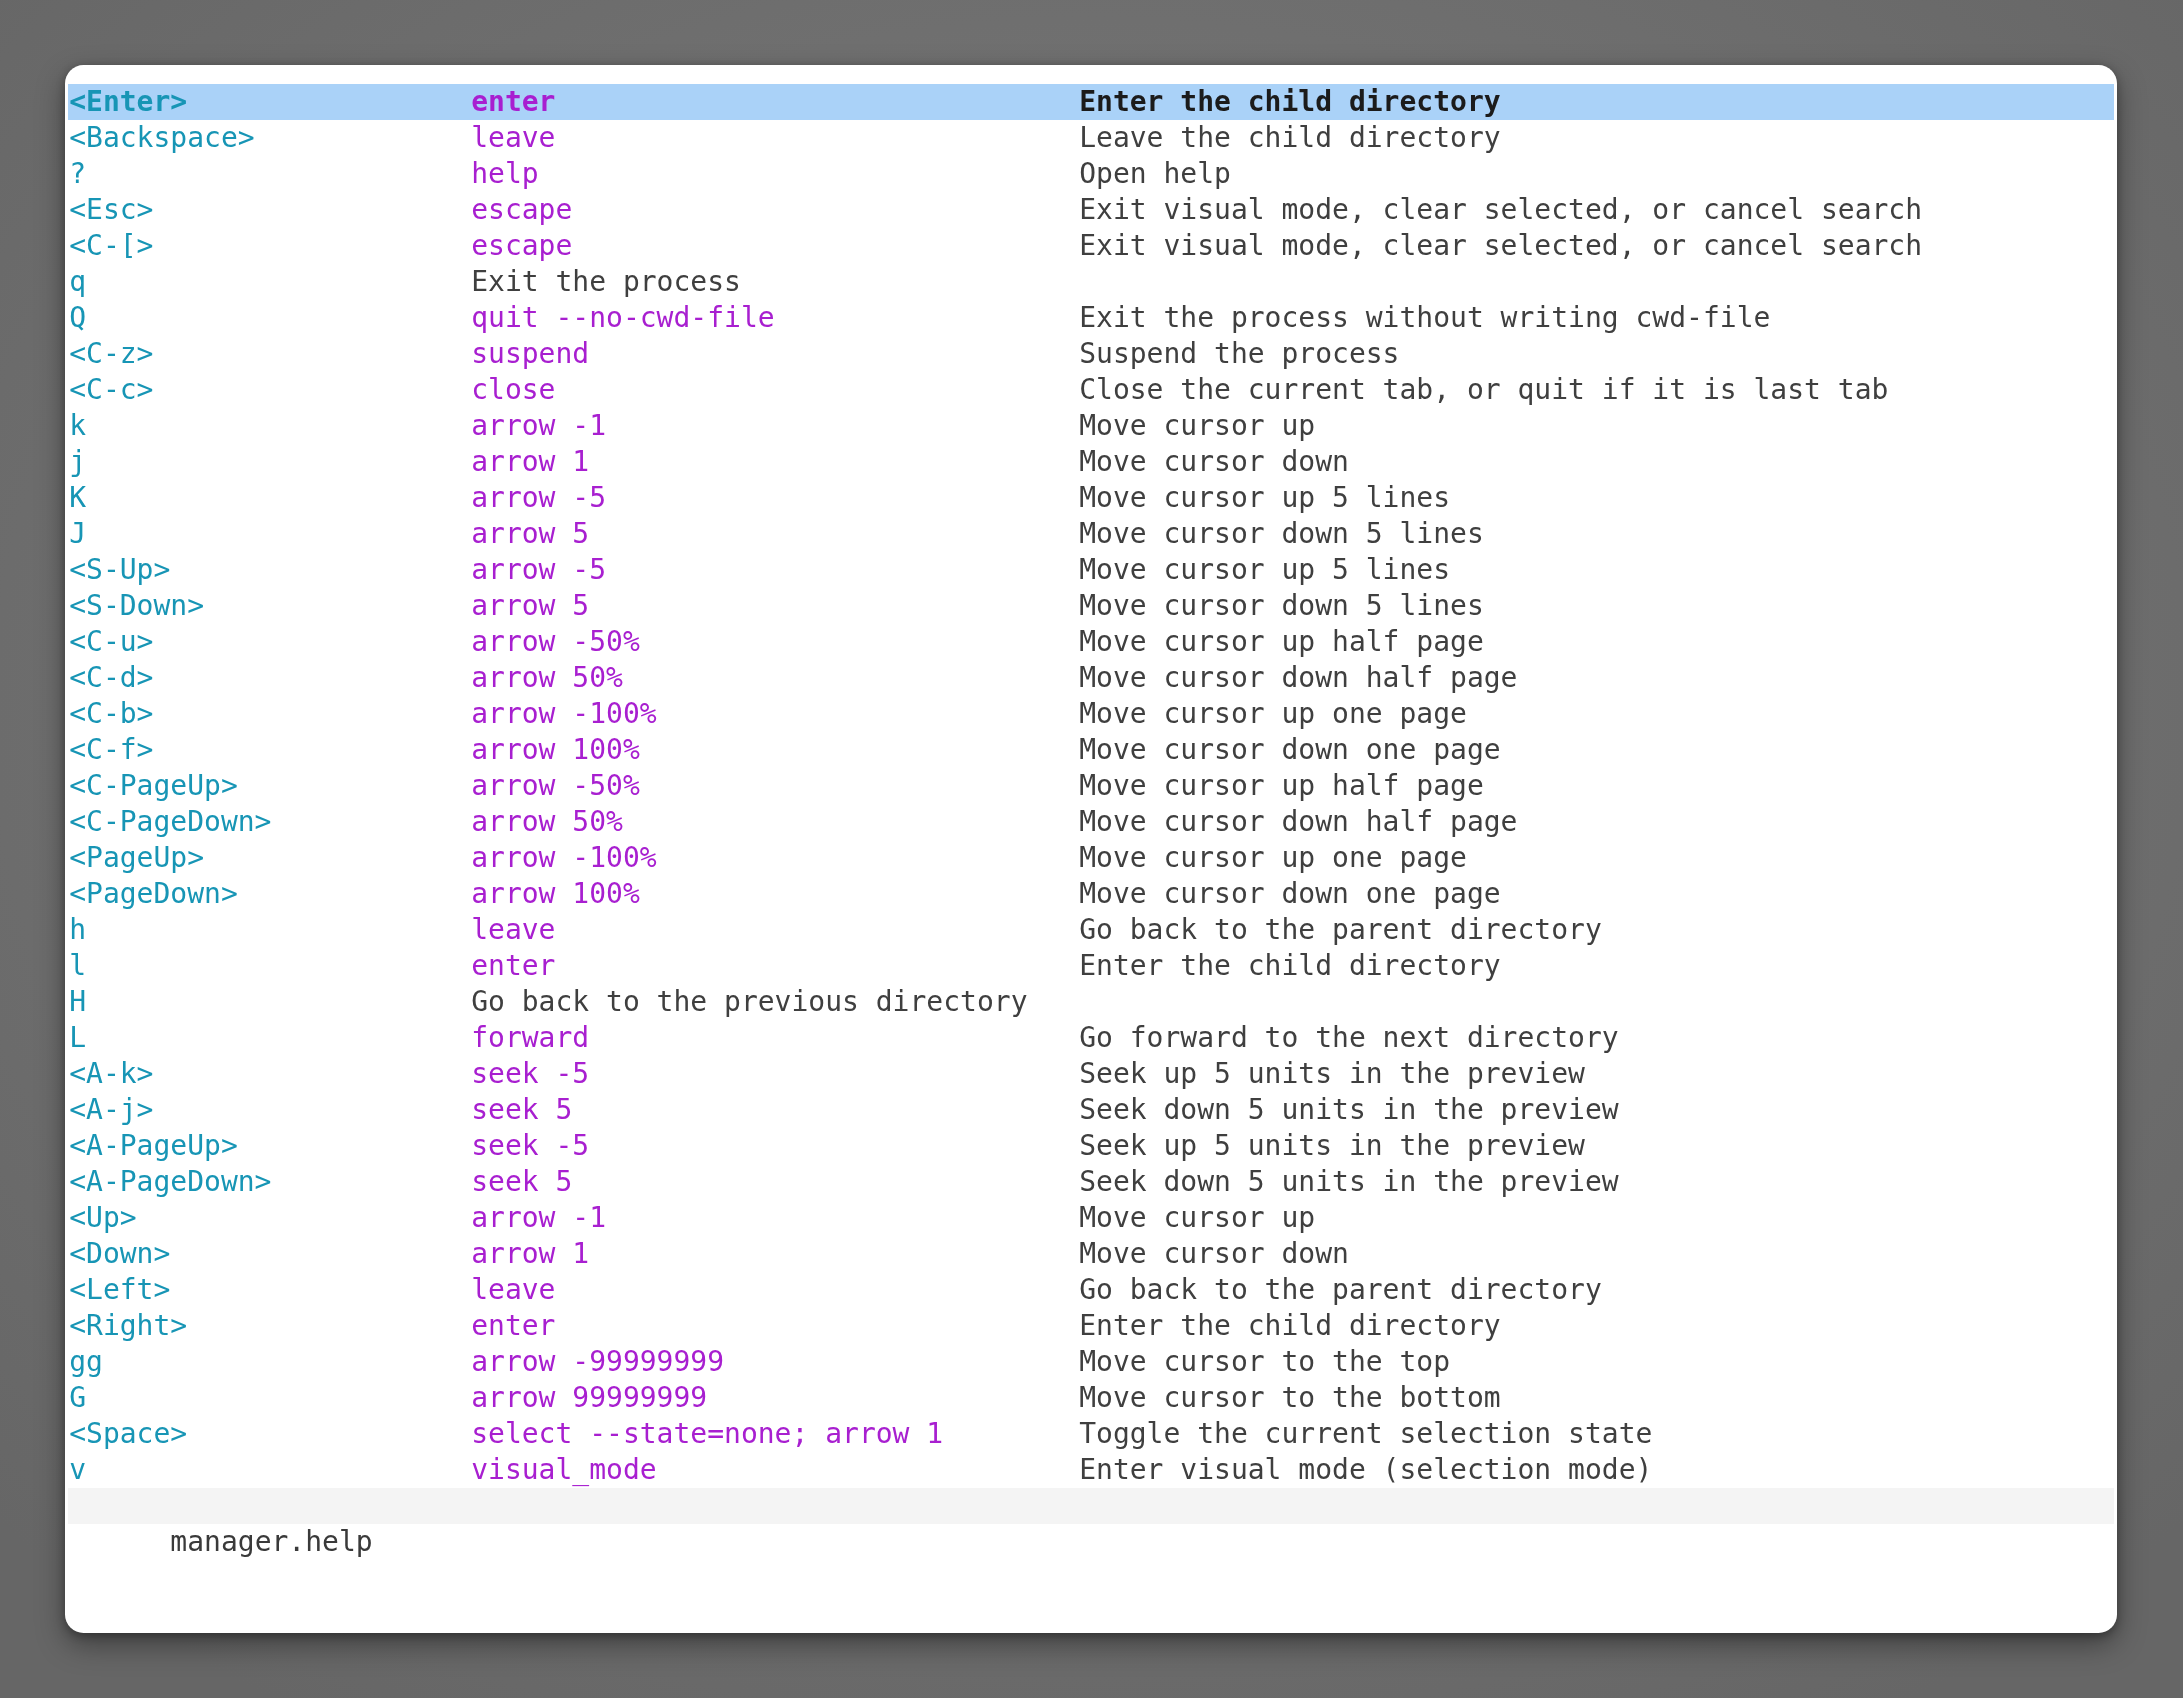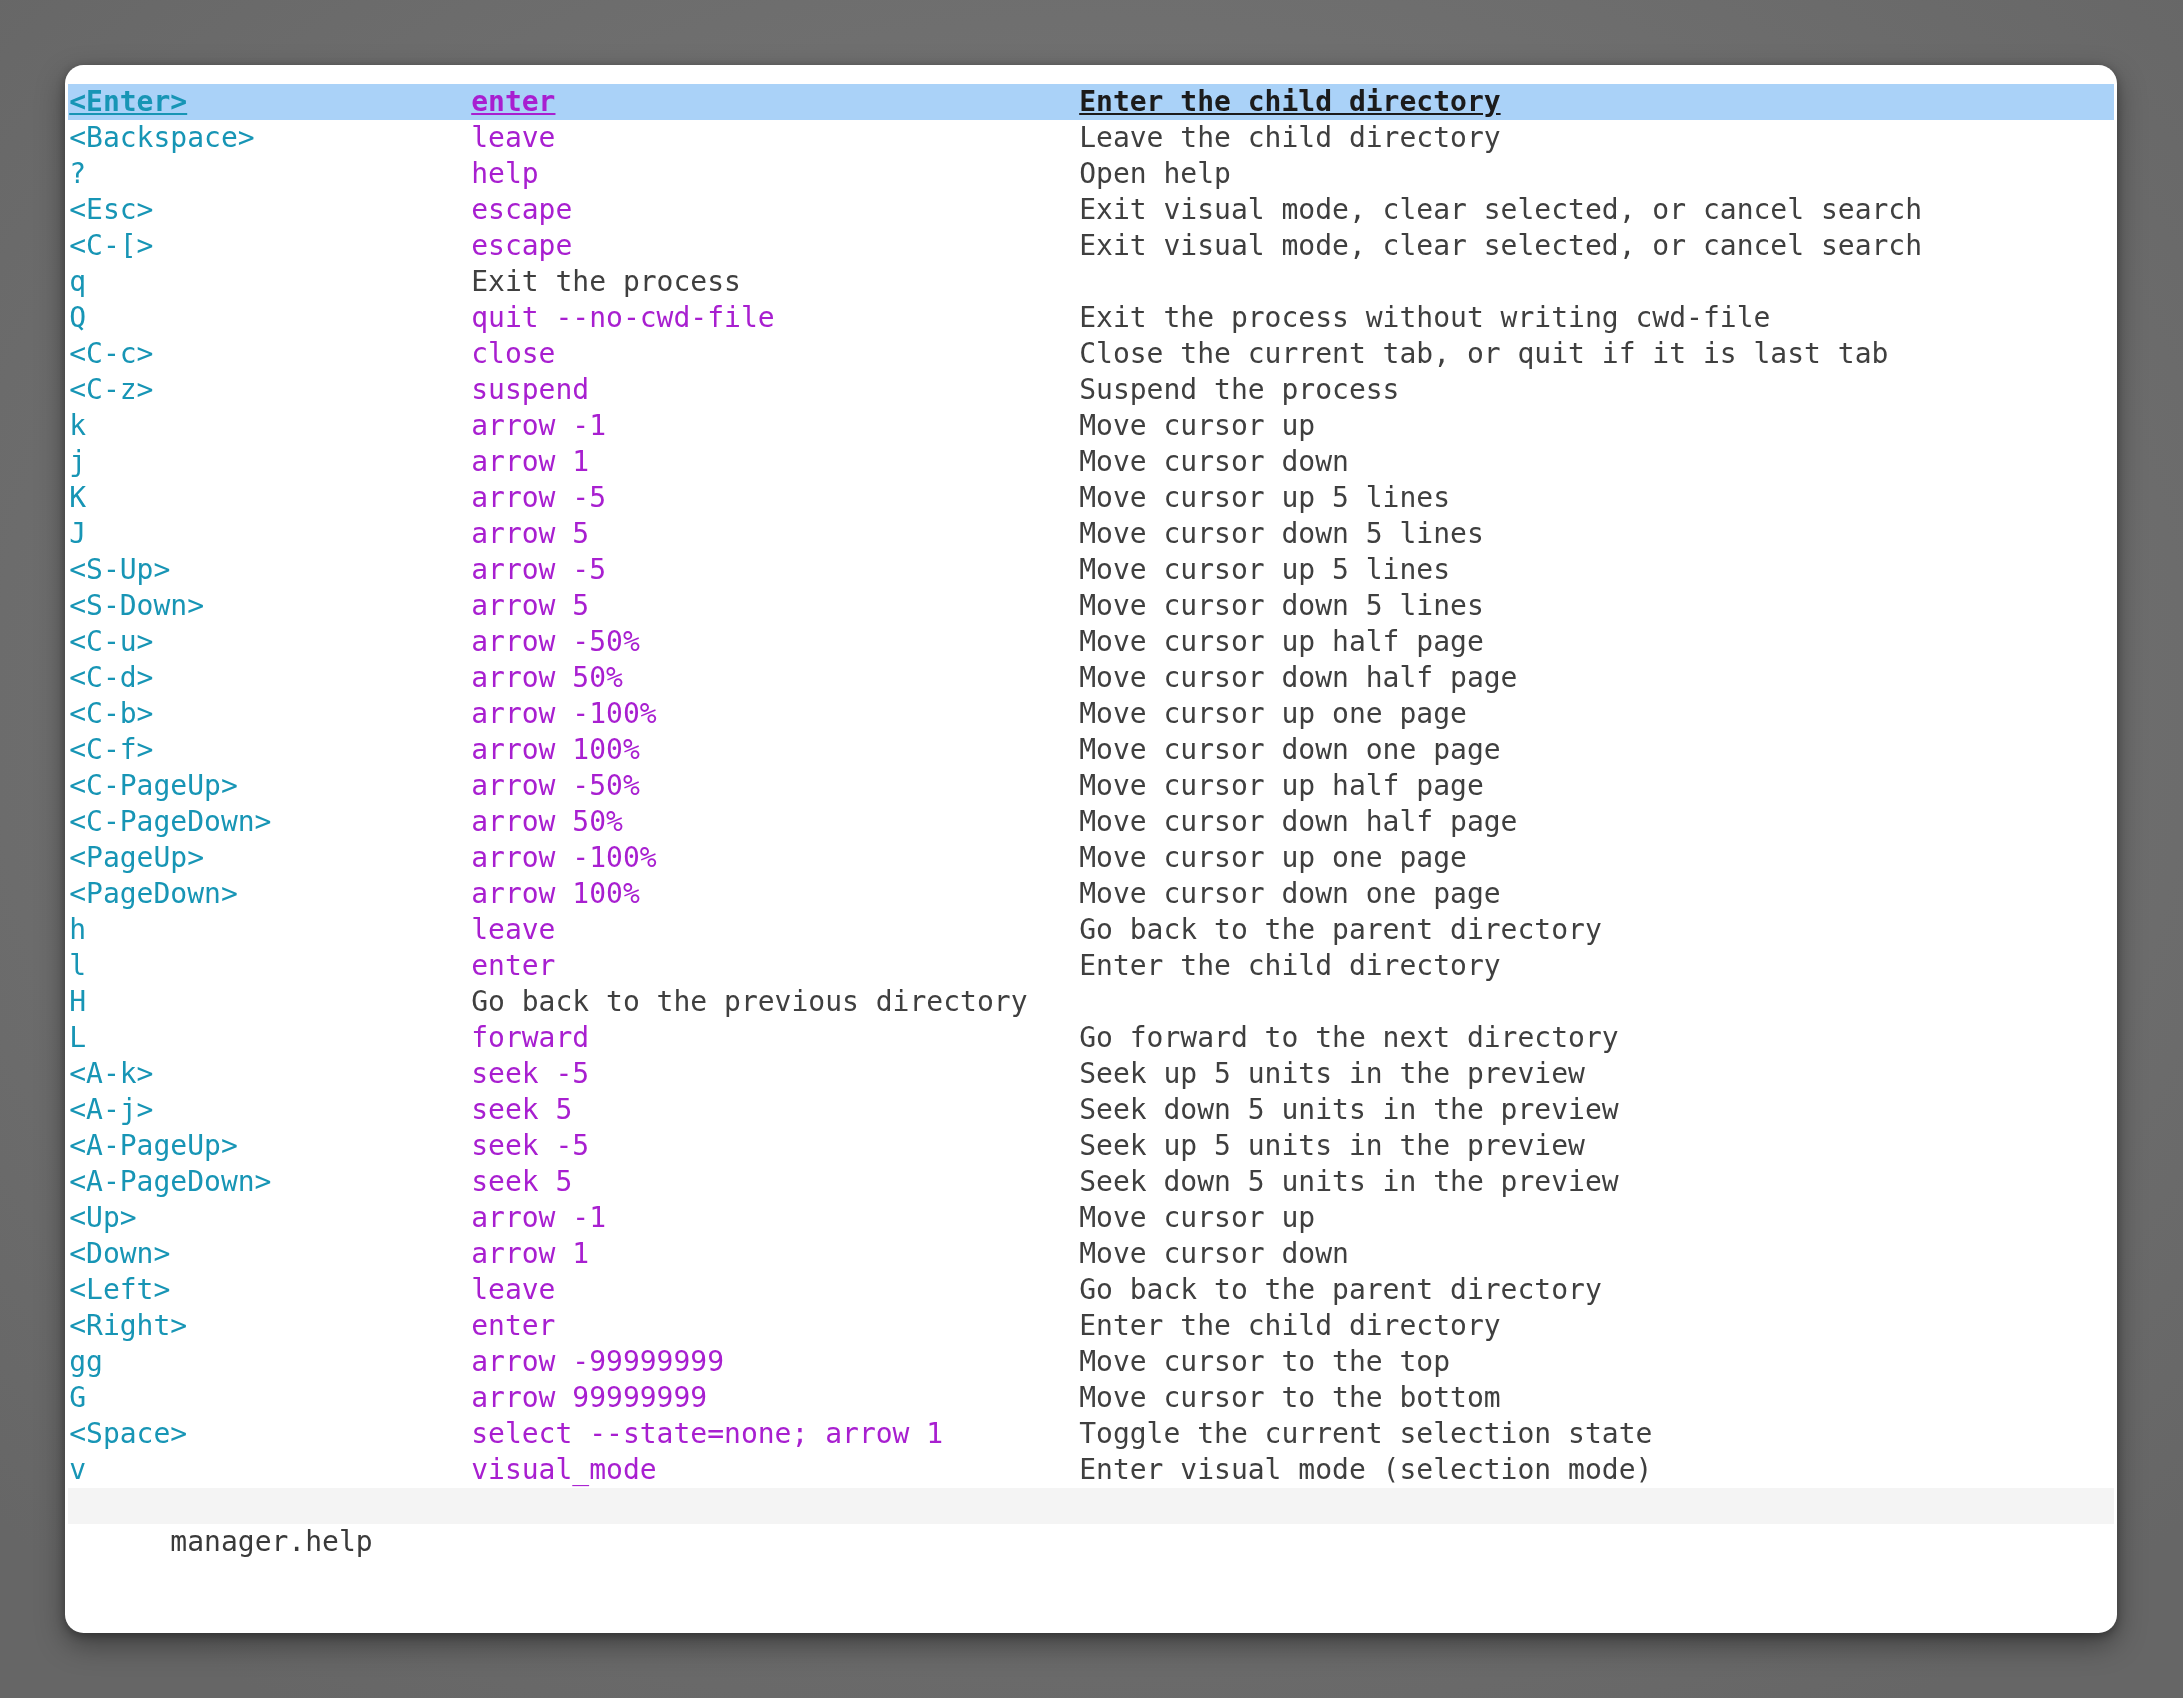--- a/index.html
+++ b/index.html
@@ -63,21 +63,20 @@
     color:var(--desc-color);
     overflow:hidden;
   }
   .row.selected{
     background:var(--selection-bg);
   }
   .row.selected .key,
   .row.selected .cmd,
   .row.selected .desc{
     font-weight:bold;
-    text-decoration:underline;
   }
   .row.selected .desc{
     color:var(--desc-selected-color);
   }
   .status-bar{
     margin:0 3.4px;
     height:36px;
     line-height:36px;
     font-size:28px;
     background:var(--status-bg);
@@ -120,28 +119,28 @@
         <div class="row">
     <span class="key">q</span>
     <span class="desc">Exit the process</span>
   </div>
         <div class="row">
     <span class="key">Q</span>
     <span class="cmd">quit --no-cwd-file</span>
     <span class="desc">Exit the process without writing cwd-file</span>
   </div>
         <div class="row">
+    <span class="key">&lt;C-z&gt;</span>
+    <span class="cmd">suspend</span>
+    <span class="desc">Suspend the process</span>
+  </div>
+        <div class="row">
     <span class="key">&lt;C-c&gt;</span>
     <span class="cmd">close</span>
     <span class="desc">Close the current tab, or quit if it is last tab</span>
-  </div>
-        <div class="row">
-    <span class="key">&lt;C-z&gt;</span>
-    <span class="cmd">suspend</span>
-    <span class="desc">Suspend the process</span>
   </div>
         <div class="row">
     <span class="key">k</span>
     <span class="cmd">arrow -1</span>
     <span class="desc">Move cursor up</span>
   </div>
         <div class="row">
     <span class="key">j</span>
     <span class="cmd">arrow 1</span>
     <span class="desc">Move cursor down</span>

